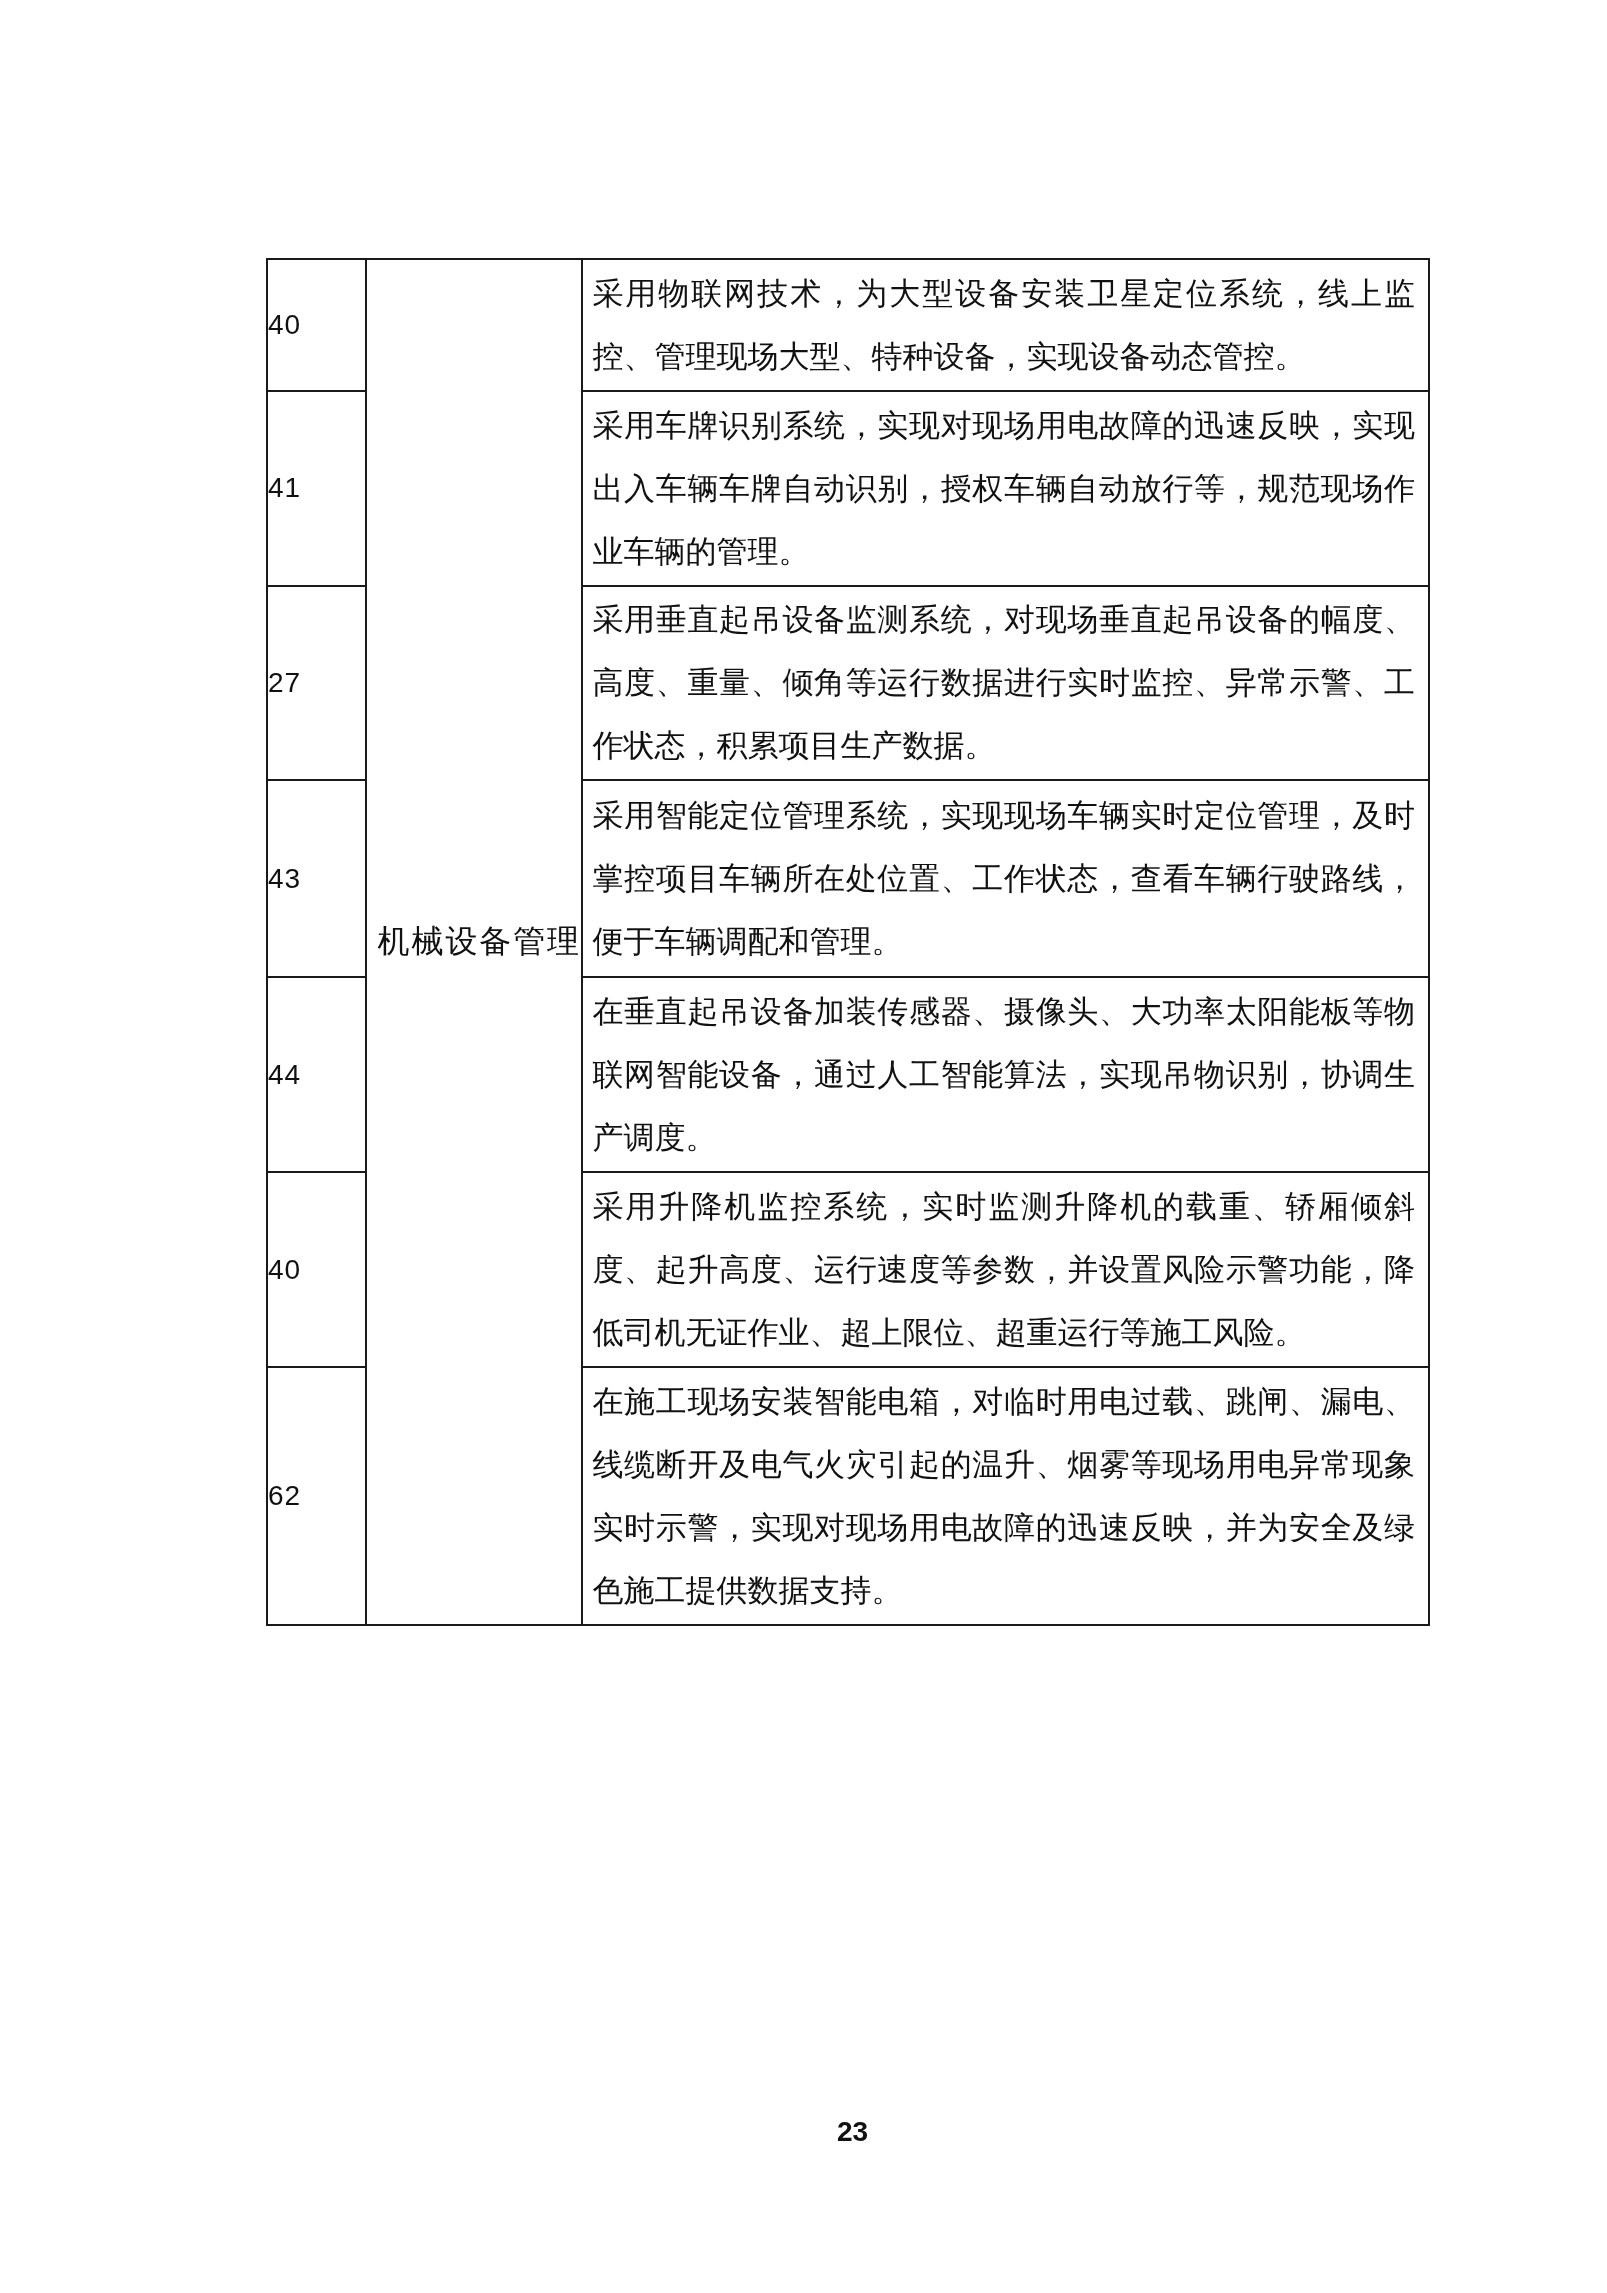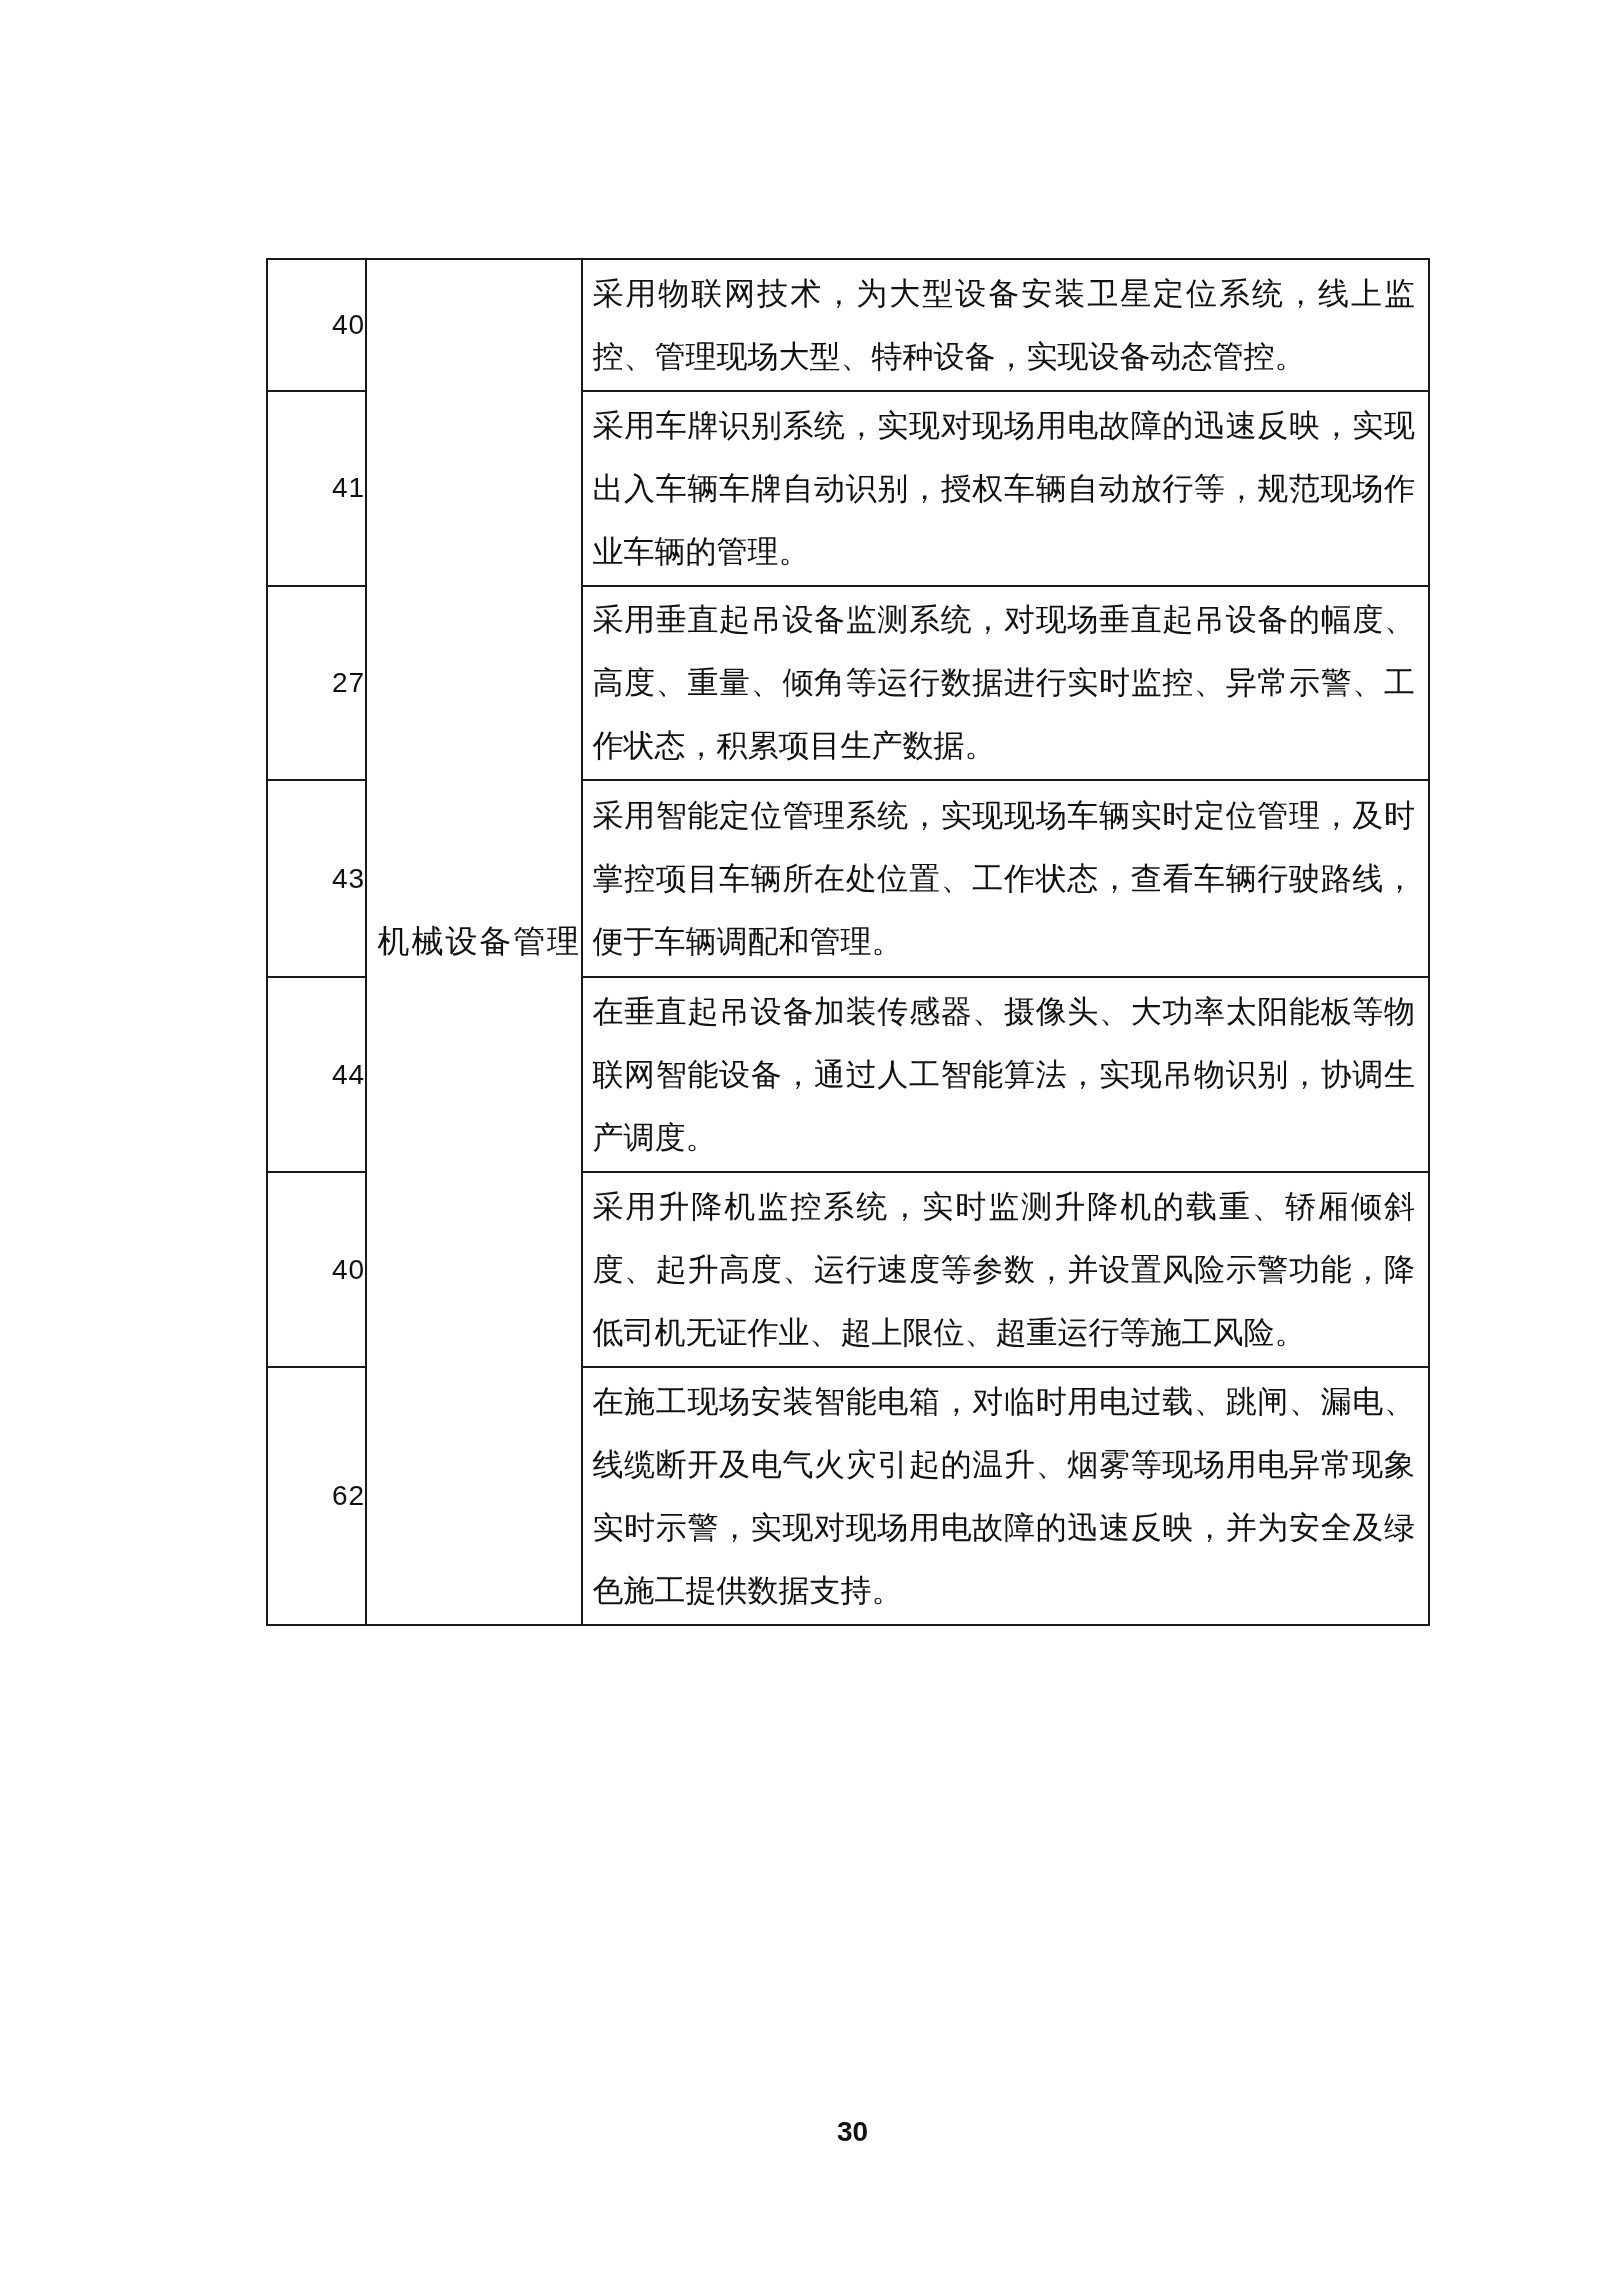--- a/index.html
+++ b/index.html
@@ -21,21 +21,21 @@
     width: 1163px;
     border-collapse: collapse;
     table-layout: fixed;
     color: #111111;
   }
   table.doc-table td {
     border: 2.8px solid #1a1a1a;
     vertical-align: middle;
   }
   td.num-cell {
-    text-align: right;
+    text-align: left;
     font-size: 28px;
     letter-spacing: 0.9px;
   }
   td.cat-cell {
     text-align: right;
     font-size: 32px;
     letter-spacing: 1.9px;
   }
   td.desc-cell {
     font-size: 31px;
@@ -98,16 +98,16 @@
         <td class="num-cell">40</td>
         <td class="desc-cell">采用升降机监控系统，实时监测升降机的载重、轿厢倾斜度、起升高度、运行速度等参数，并设置风险示警功能，降低司机无证作业、超上限位、超重运行等施工风险。</td>
       </tr>
       <tr class="r6">
         <td class="num-cell">62</td>
         <td class="desc-cell">在施工现场安装智能电箱，对临时用电过载、跳闸、漏电、线缆断开及电气火灾引起的温升、烟雾等现场用电异常现象实时示警，实现对现场用电故障的迅速反映，并为安全及绿色施工提供数据支持。</td>
       </tr>
     </tbody>
   </table>
 
-  <div class="page-number">30</div>
+  <div class="page-number">23</div>
 
 </div>
 
 
 </body></html>

